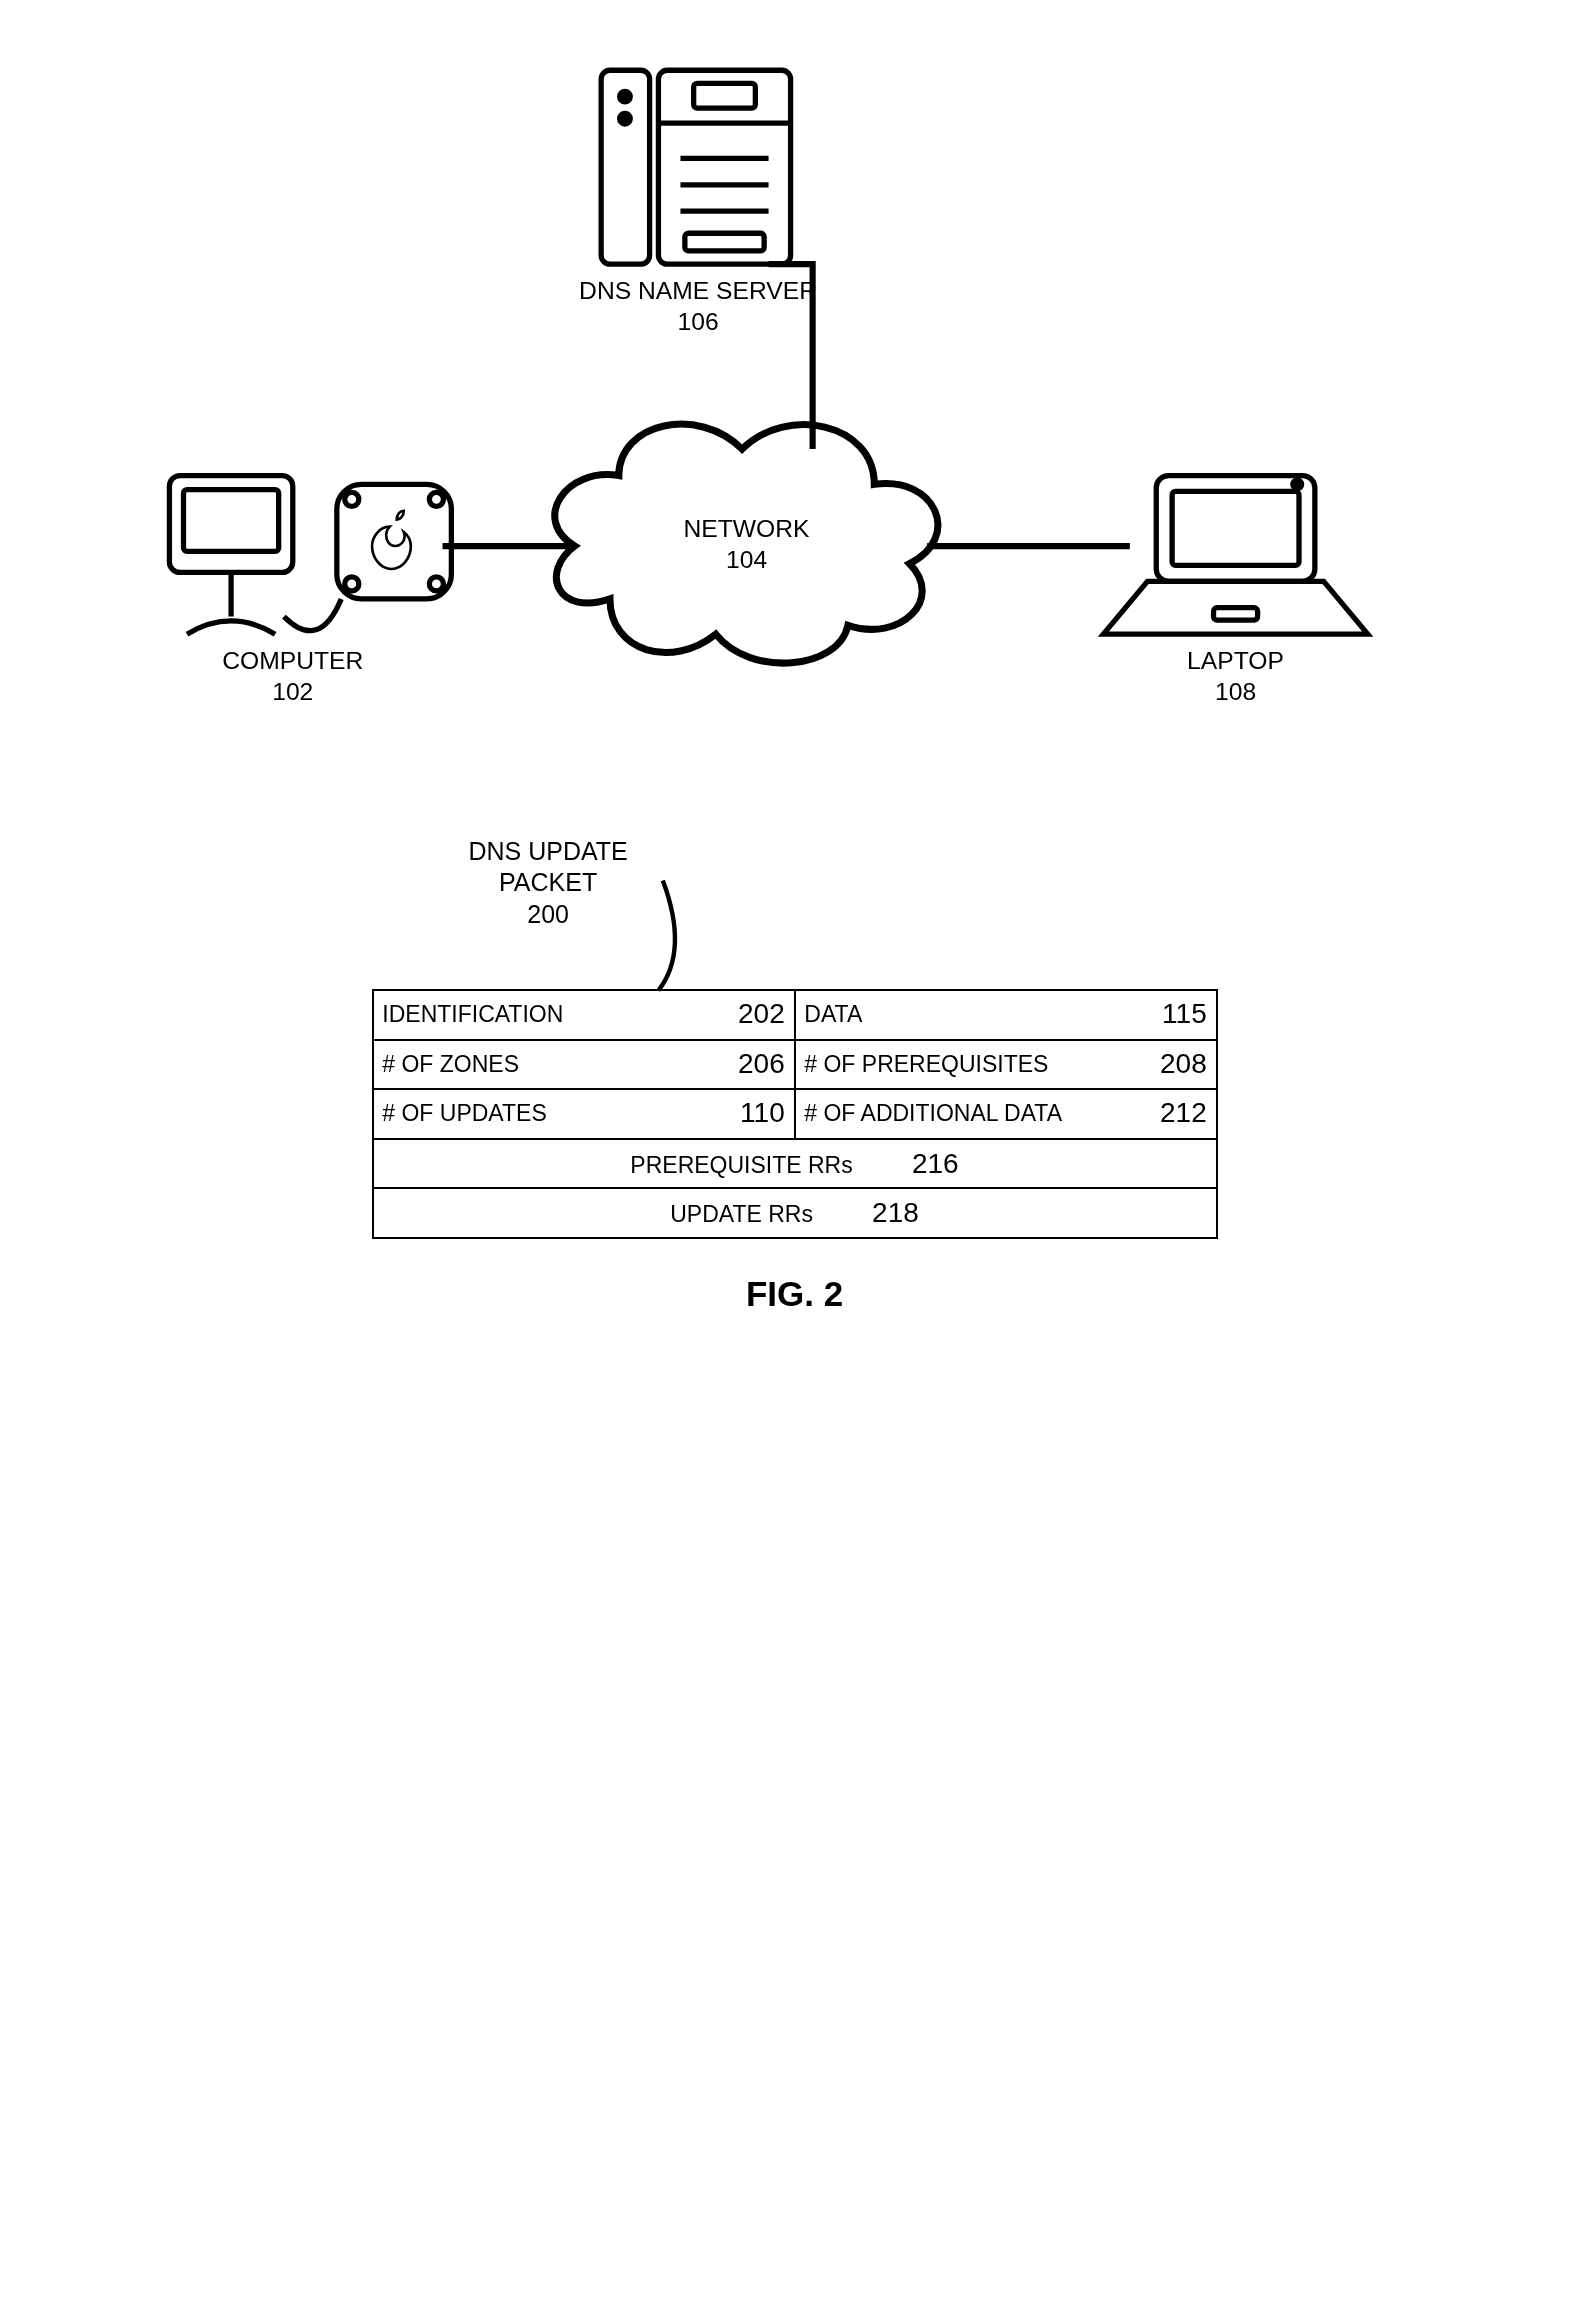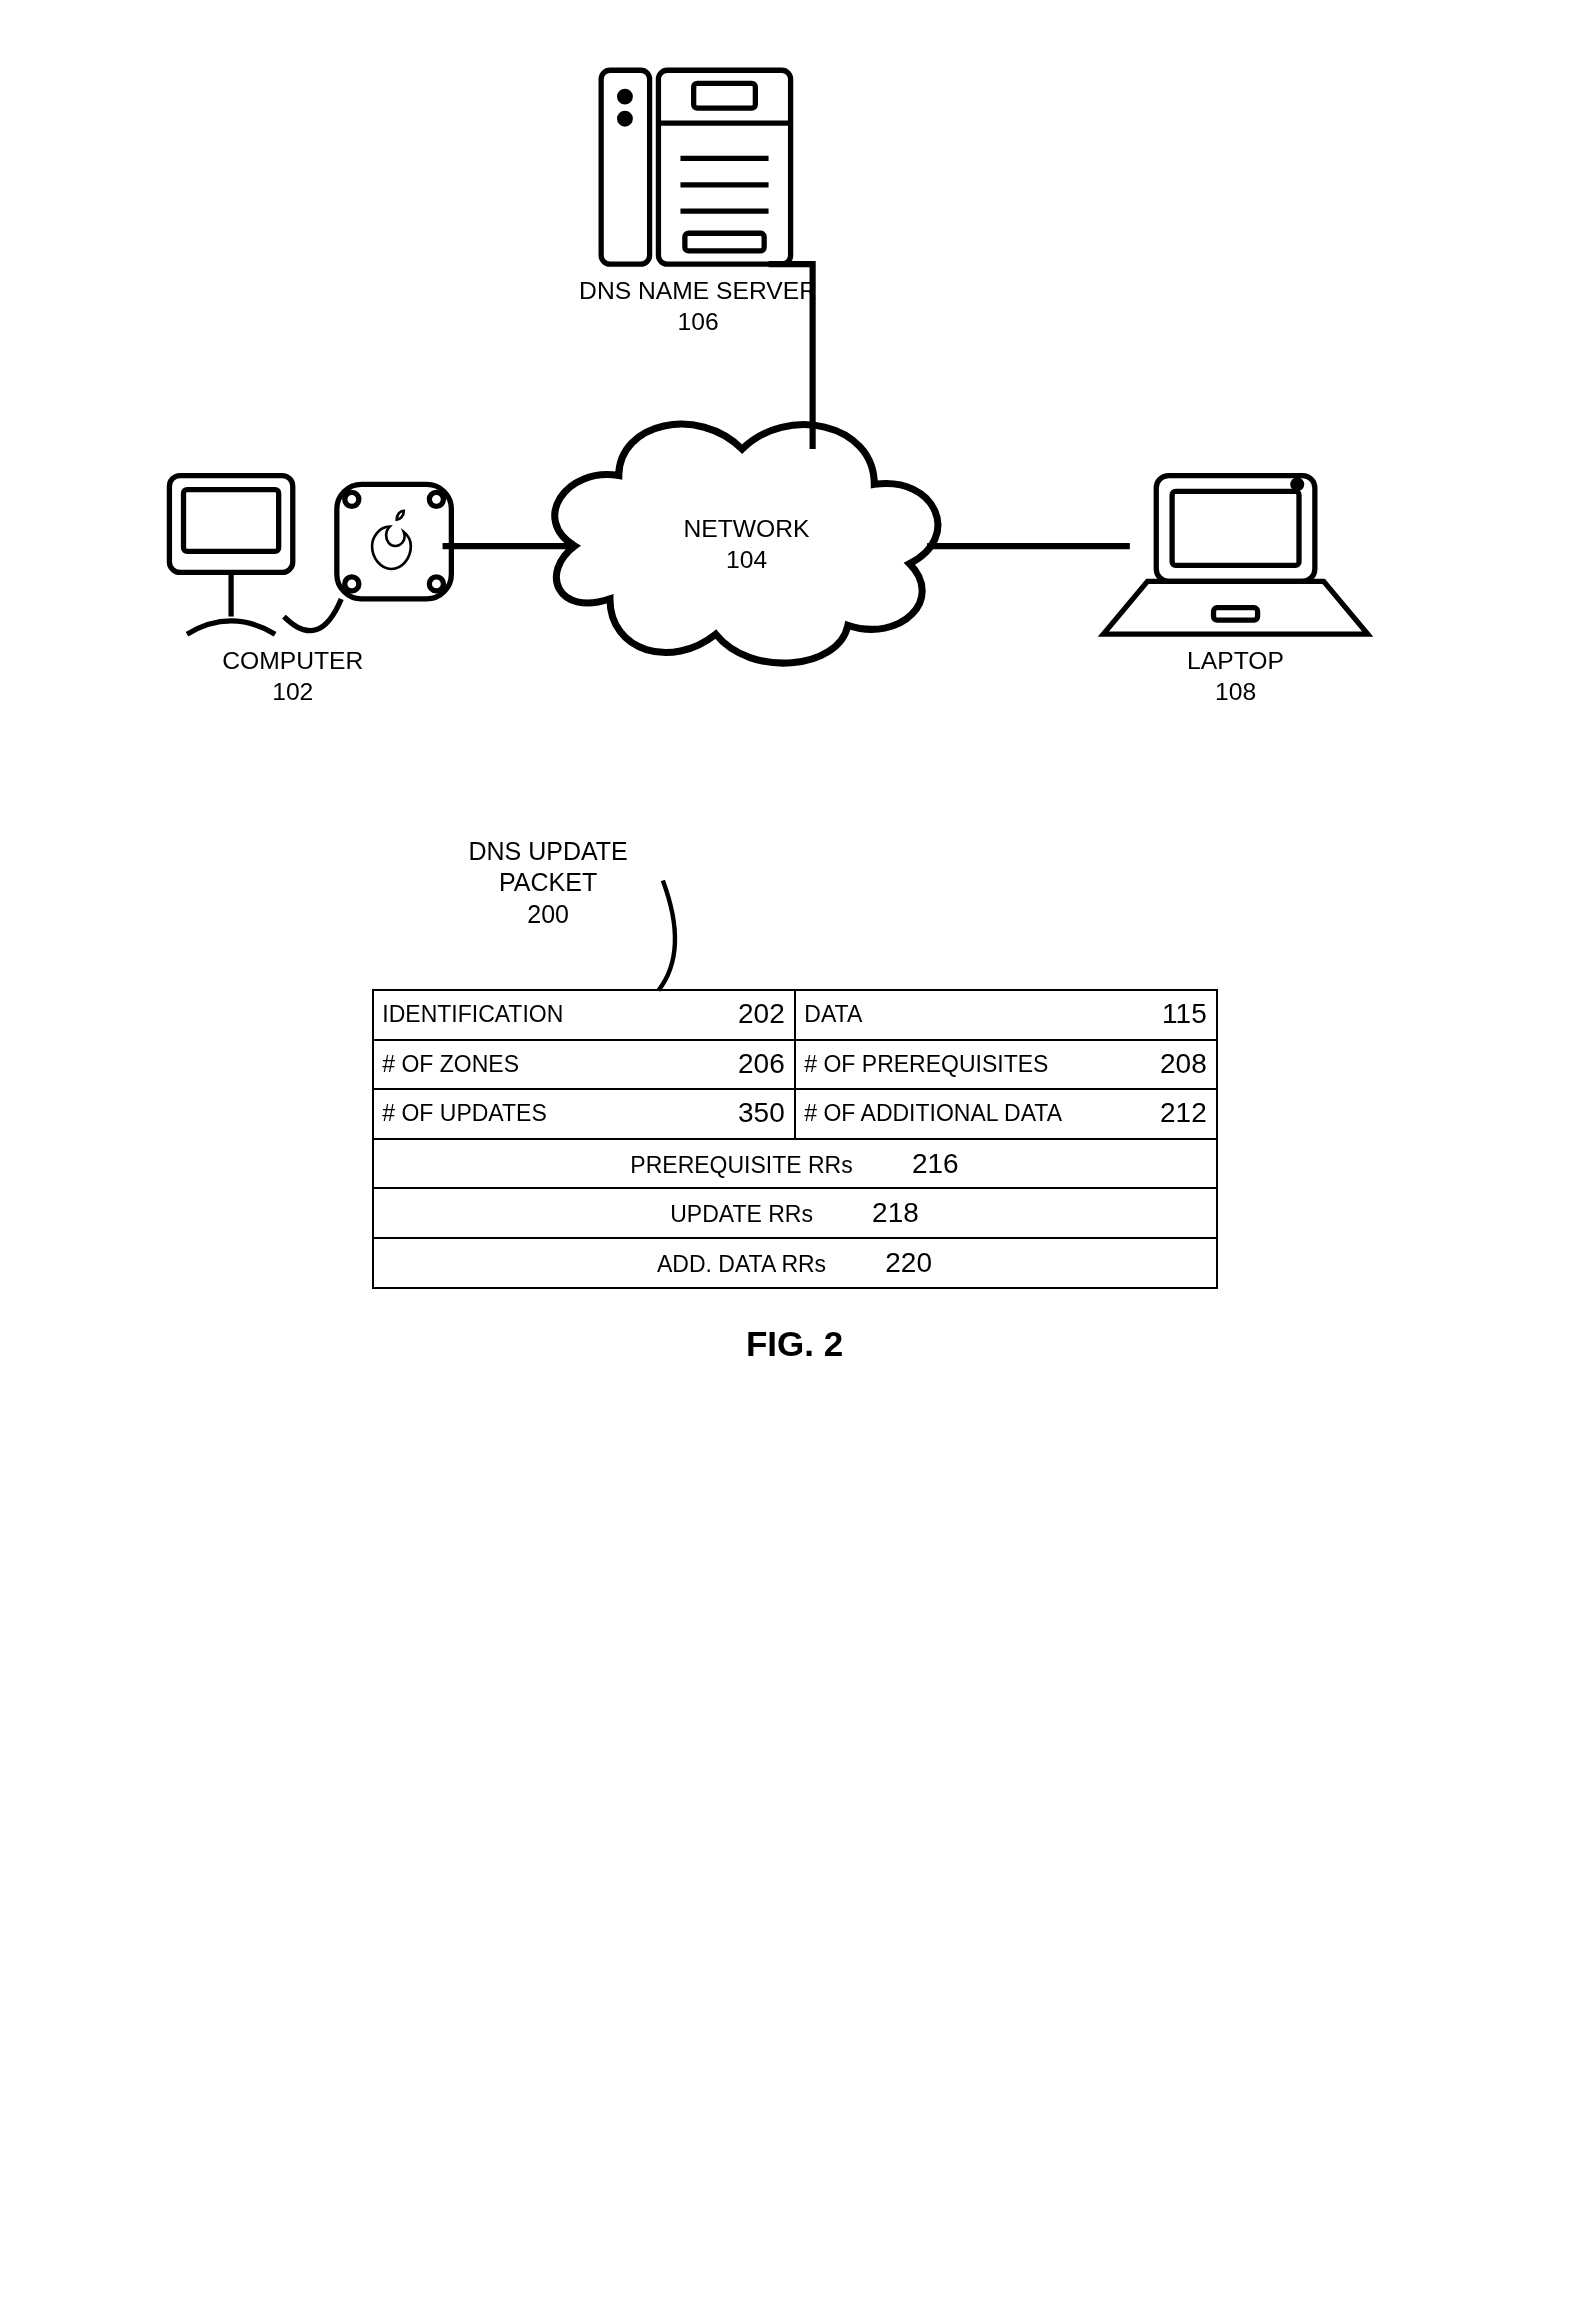--- a/index.html
+++ b/index.html
@@ -164,42 +164,36 @@
       <span class="pknum">206</span>
     </td>
     <td class="half">
       <span class="pklabel"># OF PREREQUISITES</span>
       <span class="pknum">208</span>
     </td>
   </tr>
   <tr>
     <td class="half">
       <span class="pklabel"># OF UPDATES</span>
-      <span class="pknum">350</span>
+      <span class="pknum">110</span>
     </td>
     <td class="half">
       <span class="pklabel"># OF ADDITIONAL DATA</span>
       <span class="pknum">212</span>
     </td>
   </tr>
   <tr>
         <td colspan="2" class="full fullrow">
     <span class="pklabel">PREREQUISITE RRs</span>
     <span class="pknum">216</span>
   </td>
       </tr>
   <tr>
         <td colspan="2" class="full fullrow">
     <span class="pklabel">UPDATE RRs</span>
     <span class="pknum">218</span>
   </td>
       </tr>
-  <tr>
-        <td colspan="2" class="full fullrow">
-    <span class="pklabel">ADD. DATA RRs</span>
-    <span class="pknum">220</span>
-  </td>
-      </tr>
 </tbody>
   </table>
 
 <div class="caption">FIG. 2</div>
 
 
 </body></html>

